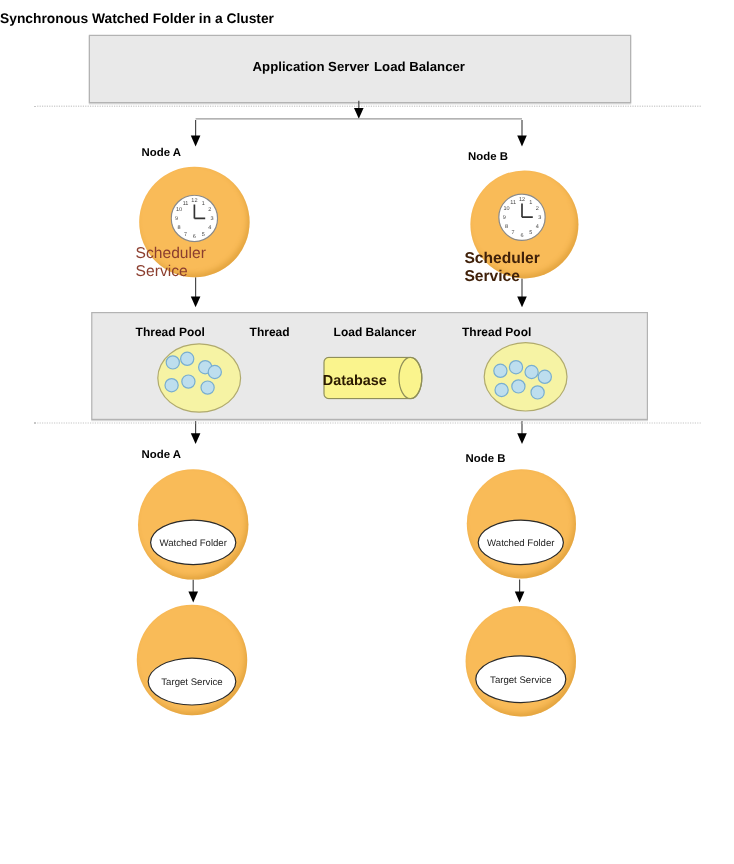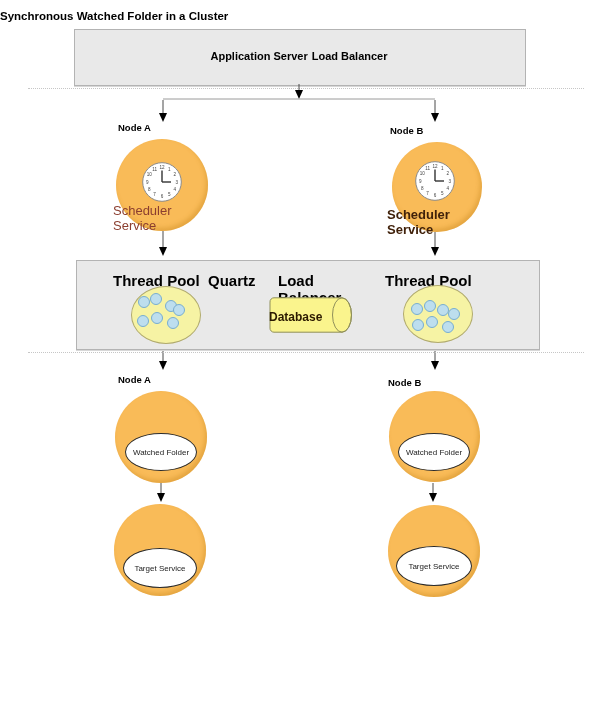--- a/index.html
+++ b/index.html
@@ -40,21 +40,21 @@
   .clock-b{left:415px;top:161px;}
   .clock-num{
     font-size:4.6px;fill:#444;text-anchor:middle;dominant-baseline:central;
     font-family:"Liberation Sans","DejaVu Sans",sans-serif;
   }
   .sched-label{font-size:13px;width:100px;margin-left:-50px;}
   .sched-label-a{left:163px;top:203px;color:#8B3E2F;}
   .sched-label-b{left:437px;top:207px;color:#40210A;font-weight:bold;}
 
   .middle-band{left:76px;top:260px;width:462px;height:88px;}
-  .band-label{font-size:15px;font-weight:bold;color:#000;width:100px;margin-left:-50px;top:272px;}
+  .band-label{font-size:10px;font-weight:bold;color:#000;width:100px;margin-left:-50px;top:272px;}
   .tp-label-left{left:163px;}
   .tp-label-right{left:435px;}
   .quartz-label{left:258px;}
   .lb-label{left:328px;}
   .pool{
     background:var(--pool-fill,#F6F3A4);
     border:1px solid #b0aa6e;border-radius:50%;
     width:68px;height:56px;
   }
   .pool-left{left:131px;top:286px;}
@@ -160,21 +160,21 @@
     <text x="12.6" y="32.8" class="clock-num">7</text>
     <text x="7.2" y="27.4" class="clock-num">8</text>
     <text x="5.2" y="20.0" class="clock-num">9</text>
     <text x="7.2" y="12.6" class="clock-num">10</text>
     <text x="12.6" y="7.2" class="clock-num">11</text>
   </svg>
 <div class="abs ctr sched-label sched-label-b">Scheduler Service</div>
 
 <div class="abs panel middle-band"></div>
 <div class="abs ctr band-label tp-label-left">Thread Pool</div>
-<div class="abs ctr band-label quartz-label">Quartz</div>
+<div class="abs ctr band-label quartz-label">Thread</div>
 <div class="abs ctr band-label lb-label">Load Balancer</div>
 <div class="abs ctr band-label tp-label-right">Thread Pool</div>
 
 <div class="abs pool pool-left">
   <span class="dot" style="left:6px;top:9px;"></span>
   <span class="dot" style="left:18px;top:6px;"></span>
   <span class="dot" style="left:33px;top:13px;"></span>
   <span class="dot" style="left:41px;top:17px;"></span>
   <span class="dot" style="left:5px;top:28px;"></span>
   <span class="dot" style="left:19px;top:25px;"></span>

